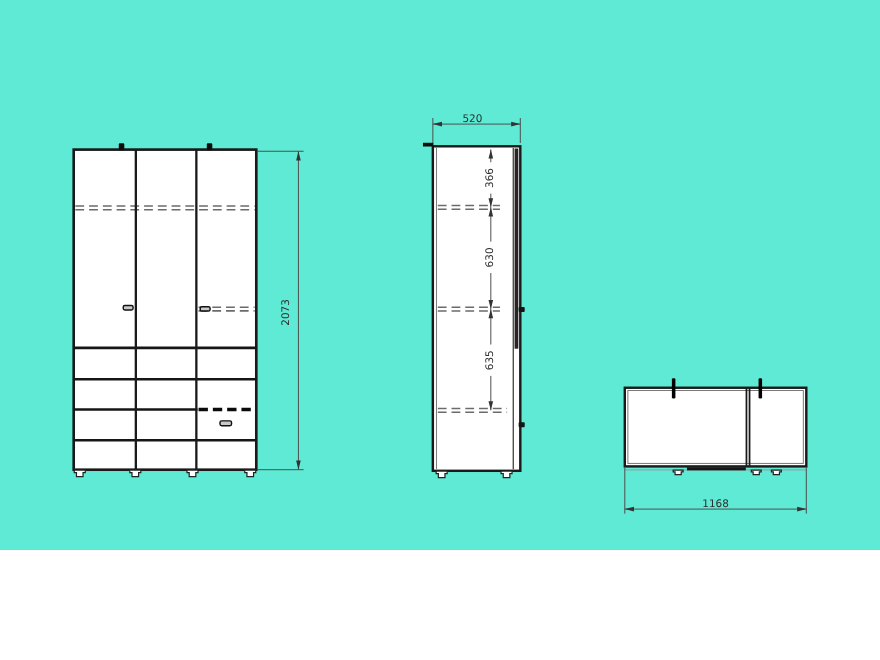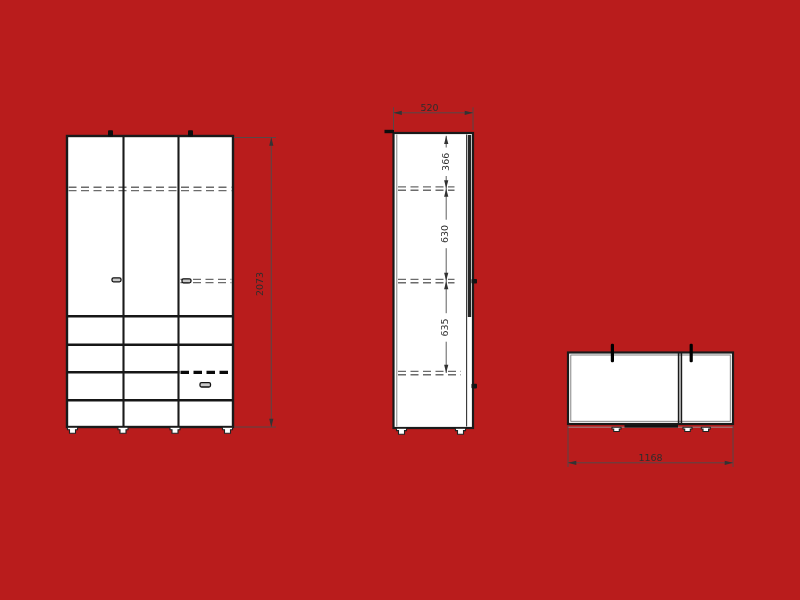--- a/index.html
+++ b/index.html
@@ -1,16 +1,16 @@
 <!DOCTYPE html>
 <html><head>
 <meta charset="utf-8">
 <style>
   html,body{margin:0;padding:0;background:#ffffff;}
-  .stage{position:relative;width:800px;height:600px;background:#b91c1c;overflow:hidden;}
+  .stage{position:relative;width:800px;height:500px;background:#5eead4;overflow:hidden;}
   svg{display:block;}
   .dim-text{font-family:"DejaVu Sans",sans-serif;font-size:9.5px;fill:#2e2e2e;}
   .edge{stroke:#1a1a1a;fill:#ffffff;}
   .thin{stroke:#4d4d4d;stroke-width:0.9;fill:none;}
   .shelf-dash{stroke:#6b6b6b;stroke-width:1.4;stroke-dasharray:8 4.5;fill:none;}
   .thick-dash{stroke:#0a0a0a;stroke-width:3.2;stroke-dasharray:8.5 4.5;fill:none;}
   .arrow{fill:#333333;stroke:none;}
   .handle{fill:#c9c9c9;stroke:#111111;stroke-width:1.3;}
   .foot{fill:#ffffff;stroke:#222222;stroke-width:1.1;}
 </style>

